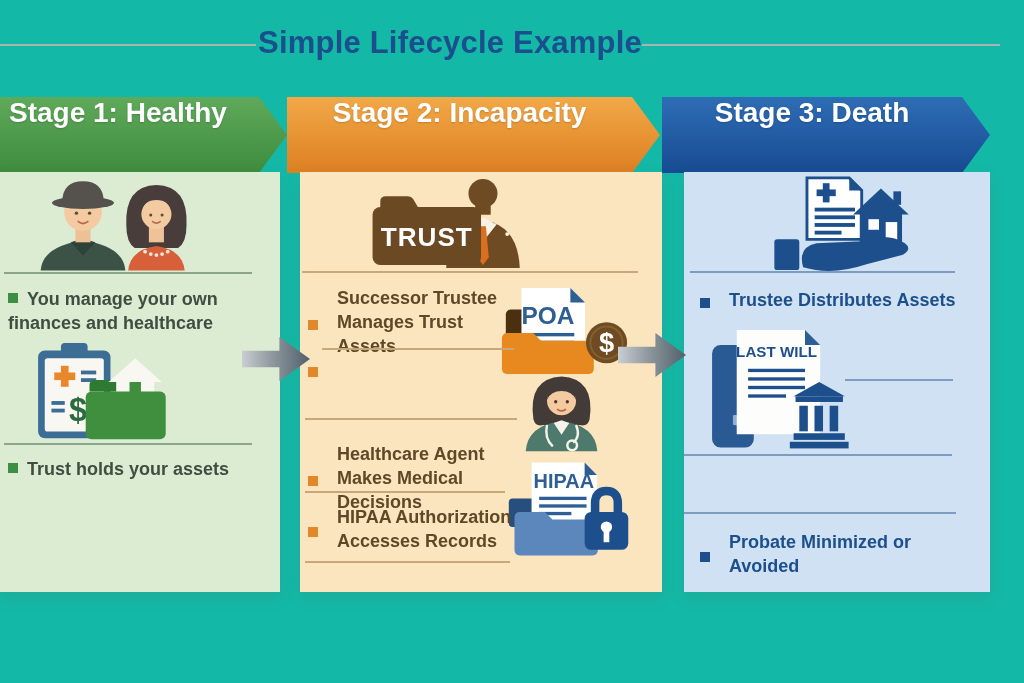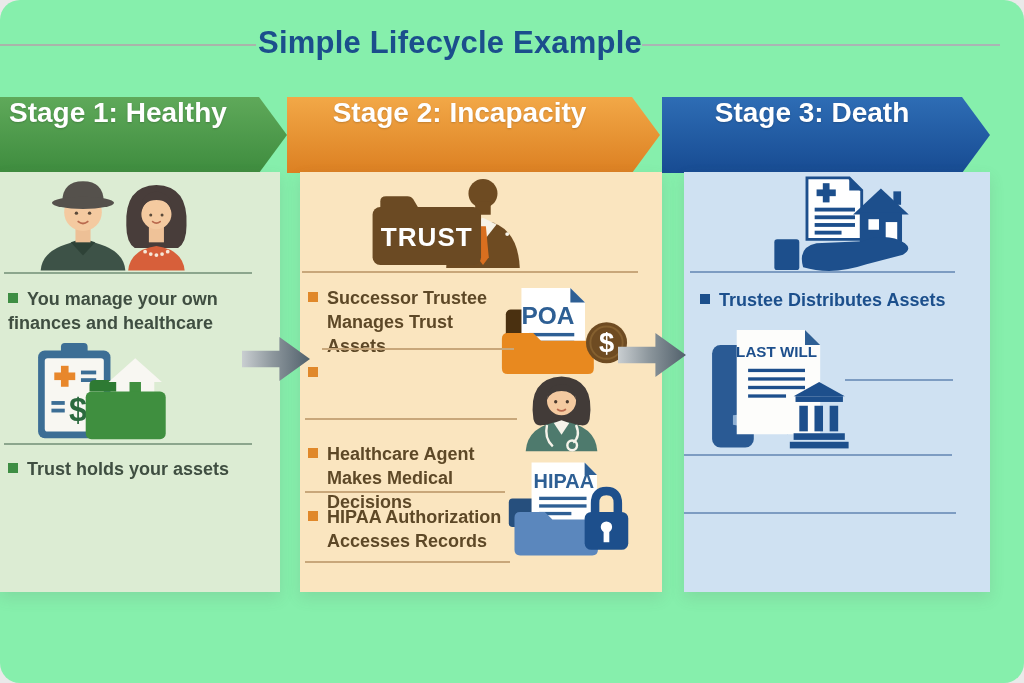--- a/index.html
+++ b/index.html
@@ -1,20 +1,19 @@
 <!DOCTYPE html>
 <html><head>
 <meta charset="utf-8">
 <style>
   html,body{margin:0;padding:0;background:#e9e9e9;}
   #canvas{
     position:relative;width:1024px;height:683px;margin:0 auto;
-    background:#86efac;overflow:hidden;
+    background:#14b8a6;overflow:hidden;
     font-family:"Liberation Sans","DejaVu Sans",sans-serif;
-    border-radius:20px;
   }
   
   .title-line{position:absolute;top:44px;height:2px;background:#a9b4aa;}
   .title-line.left{left:0;width:256px;}
   .title-line.right{left:642px;width:358px;background:#aab4b4;}
   .main-title{
     position:absolute;left:240px;top:25px;width:420px;text-align:center;
     font-size:31px;font-weight:bold;color:#1b4e8c;letter-spacing:.2px;white-space:nowrap;
   }
   
@@ -35,21 +34,21 @@
   
   .div{position:absolute;height:2px;}
   .dv1{background:#8ca68d;}
   .dv2{background:#c8a77a;}
   .dv3{background:#7d9cc2;}
   
   .bullet{position:absolute;font-size:18px;font-weight:bold;line-height:1.32;}
   .bullet .bt{white-space:pre-line;}
   .sq{display:inline-block;width:10px;height:10px;margin-right:9px;flex:none;}
   .b-inline .sq{vertical-align:2px;}
-  .hang{display:flex;align-items:flex-start;}
+  .hang{display:flex;align-items:center;gap:10px;}
   .hang .sq{margin-top:5px;}
   .s1{color:#3f4e41;} .s1 .sq{background:#3e8e44;}
   .s2{color:#5d4827;} .s2 .sq{background:#e0882a;}
   .s3{color:#1c4f8c;} .s3 .sq{background:#1c4f8c;}
   
   .flow-arrow{
     position:absolute;width:68px;height:44px;
     clip-path:polygon(0 31%, 55% 31%, 55% 0, 100% 50%, 55% 100%, 55% 69%, 0 69%);
     background:linear-gradient(90deg,#c9ced1 0%,#8d979d 45%,#51606b 100%);
   }
@@ -271,17 +270,21 @@
       <rect x="114" y="82" width="9" height="27" fill="#1d4f8c"></rect>
       <rect x="130" y="82" width="9" height="27" fill="#1d4f8c"></rect>
       <rect x="92" y="111" width="54" height="7" fill="#1d4f8c"></rect>
       <rect x="88" y="120" width="62" height="7" fill="#1d4f8c"></rect>
     </svg>
   </div>
 
   <div class="div dv3" style="left:684px;top:454px;width:268px;"></div>
 
   <div class="div dv3" style="left:684px;top:512px;width:272px;"></div>
+  <div class="bullet s3 hang" style="left:700px;top:531px;width:280px;">
+    <span class="sq"></span>
+      <span class="bt">Probate Minimized or Avoided</span>
+  </div>
 
   <div class="flow-arrow" style="left:242px;top:337px;"></div>
   <div class="flow-arrow" style="left:618px;top:333px;"></div>
 
 </div>
 
 </body></html>

